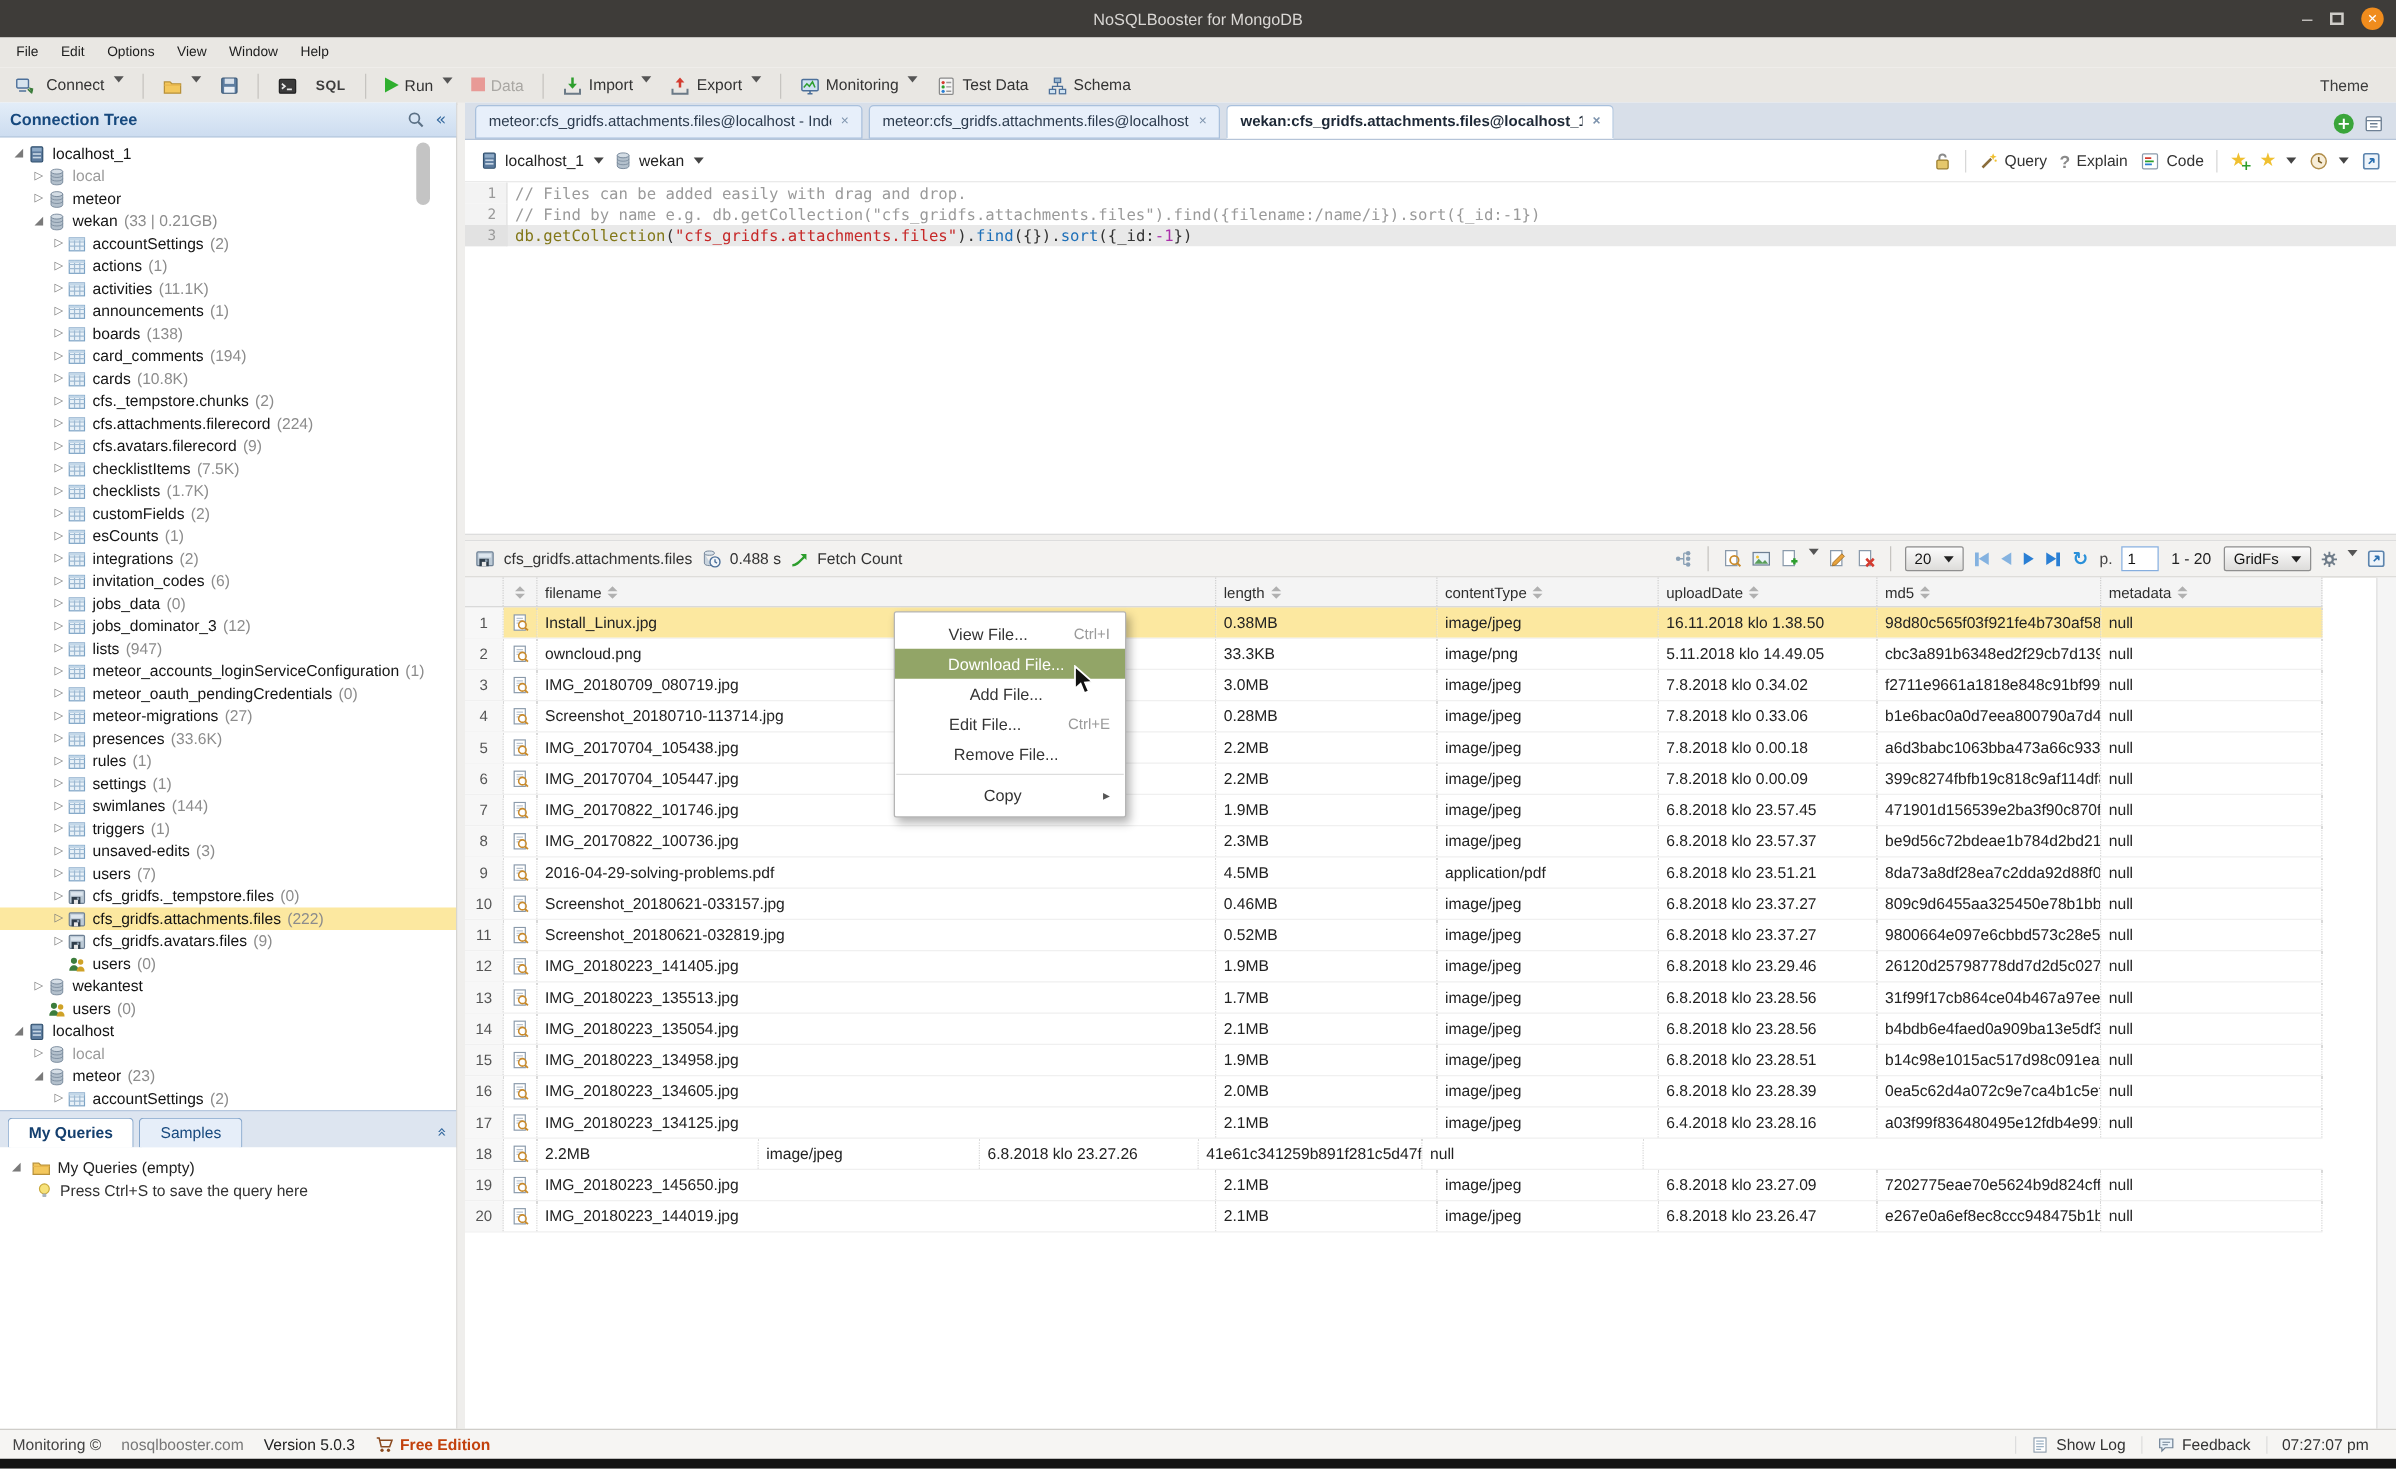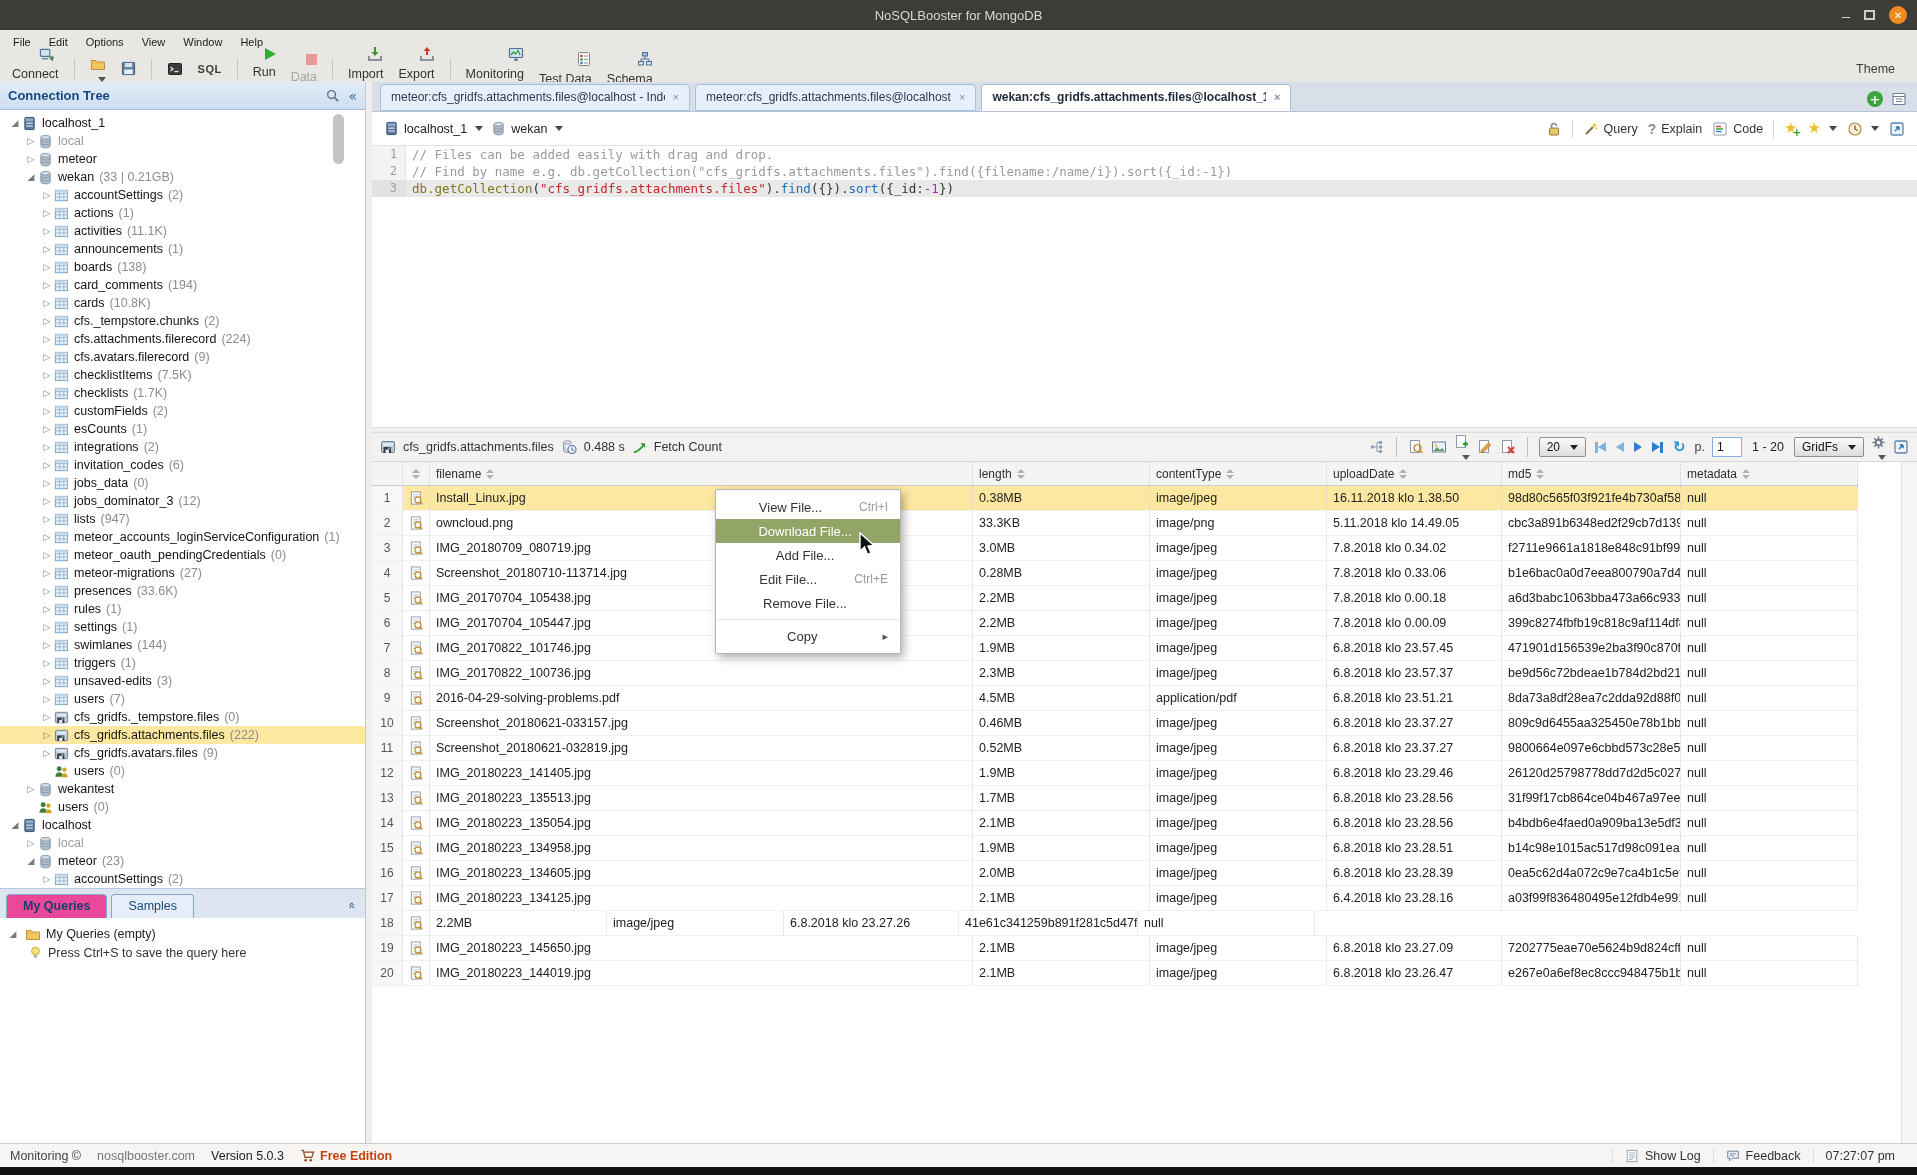--- a/index.html
+++ b/index.html
@@ -14,21 +14,21 @@
   .wc-min { color:#cfcdc9; font-size:15px; cursor:default; }
   .wc-max { width:11px; height:10px; border:2px solid #cfcdc9; }
   .wc-close { width:18px; height:18px; border-radius:50%; background:#f08c1d; color:#fff; font-size:10px; display:flex; align-items:center; justify-content:center; font-family:"DejaVu Sans",sans-serif; }
 
   
   .menubar { position:absolute; left:0; top:30px; right:0; height:24px; background:#e9e7e3; display:flex; align-items:center; padding-left:4px; }
   .menubar .mitem { padding:0 9px; font-size:11px; color:#1c1c1c; }
 
   
   .toolbar { position:absolute; left:0; top:54px; right:0; height:30px; background:#e9e7e3; border-bottom:1px solid #c9c7c3; display:flex; align-items:center; padding:0 8px; gap:7px; }
-  .tbtn { display:flex; align-items:flex-end; gap:5px; font-size:12.5px; color:#333; padding:2px 4px;flex-direction:column; }
+  .tbtn { display:flex; align-items:flex-start; gap:5px; font-size:12.5px; color:#333; padding:2px 4px; }
   .tb-sep { width:1px; height:20px; background:#c6c4c0; margin:0 4px; }
   .caret { width:0; height:0; border-left:4px solid transparent; border-right:4px solid transparent; border-top:5px solid #555; margin-left:2px; }
   .tbtn.disabled { color:#a9a7a3; }
   .sql-txt { font-weight:bold; font-size:11px; color:#3c3c3c; letter-spacing:.5px; }
   .theme-lbl { margin-left:auto; color:#3c3c3c; padding-right:14px; font-size:12.5px; }
   .play-tri { width:0; height:0; border-left:11px solid #2faf2f; border-top:6px solid transparent; border-bottom:6px solid transparent; }
   .stop-sq { width:11px; height:11px; background:#e89a96; }
 
   
   .sidebar { position:absolute; left:0; top:82px; width:366px; bottom:32px; background:#fff; border-right:1px solid #c9c7c3; }
@@ -45,21 +45,21 @@
   .titem.selected { background:#fce8a0; }
   .tg { width:14px; flex:none; color:#7a7a7a; font-size:9px; font-family:"DejaVu Sans",sans-serif; text-align:center; }
   .ticon { width:15px; height:15px; flex:none; margin-right:5px; }
   .tlabel { color:#141414; font-size:12.5px; }
   .titem.dim .tlabel { color:#9b9b9b; }
   .tcount { color:#8c8c8c; margin-left:5px; font-size:12.5px; }
   .sb-thumb { position:absolute; left:333px; top:32px; width:11px; height:50px; background:#c4c4c4; border-radius:6px; }
 
   .qtabs { position:absolute; left:0; top:806px; right:0; height:30px; background:#dde5f0; border-top:1px solid #b7c8de; display:flex; align-items:flex-end; padding:3px 0 0 6px; gap:4px; }
   .qtab { border:1px solid #86a7cc; border-bottom:none; border-radius:4px 4px 0 0; padding:4px 16px 5px; font-size:12.5px; color:#17497e; background:#e6eef9; }
-  .qtab.active { background:#ec4899; font-weight:bold; color:#143f6e; }
+  .qtab.active { background:#ffffff; font-weight:bold; color:#143f6e; }
   .qtab-chev { margin-left:auto; margin-right:8px; align-self:center; color:#33689e; font-family:"DejaVu Sans",sans-serif; transform:rotate(90deg); font-size:13px; }
   .qpanel { position:absolute; left:0; top:836px; right:0; bottom:0; background:#fff; padding:6px 0 0 6px; }
   .qrow { display:flex; align-items:center; gap:5px; height:19px; font-size:12.5px; color:#222; }
   .qrow.hint { padding-left:22px; color:#333; }
 
   
   .tabbar { position:absolute; left:0; top:0; right:0; height:30px; background:#d8dfe9; border-bottom:1px solid #b5c4d8; display:flex; align-items:flex-end; padding:4px 0 0 8px; gap:5px; }
   .tab { display:flex; align-items:center; gap:8px; border:1px solid #a9c0dc; border-radius:4px 4px 0 0; background:#e7effa; padding:5px 10px 6px; font-size:12px; color:#2b3a4d; max-width:310px; }
   .tab.active { background:#fff; border-bottom-color:#fff; font-weight:bold; color:#1d2836; }
   .tab-label { white-space:nowrap; overflow:hidden; }

